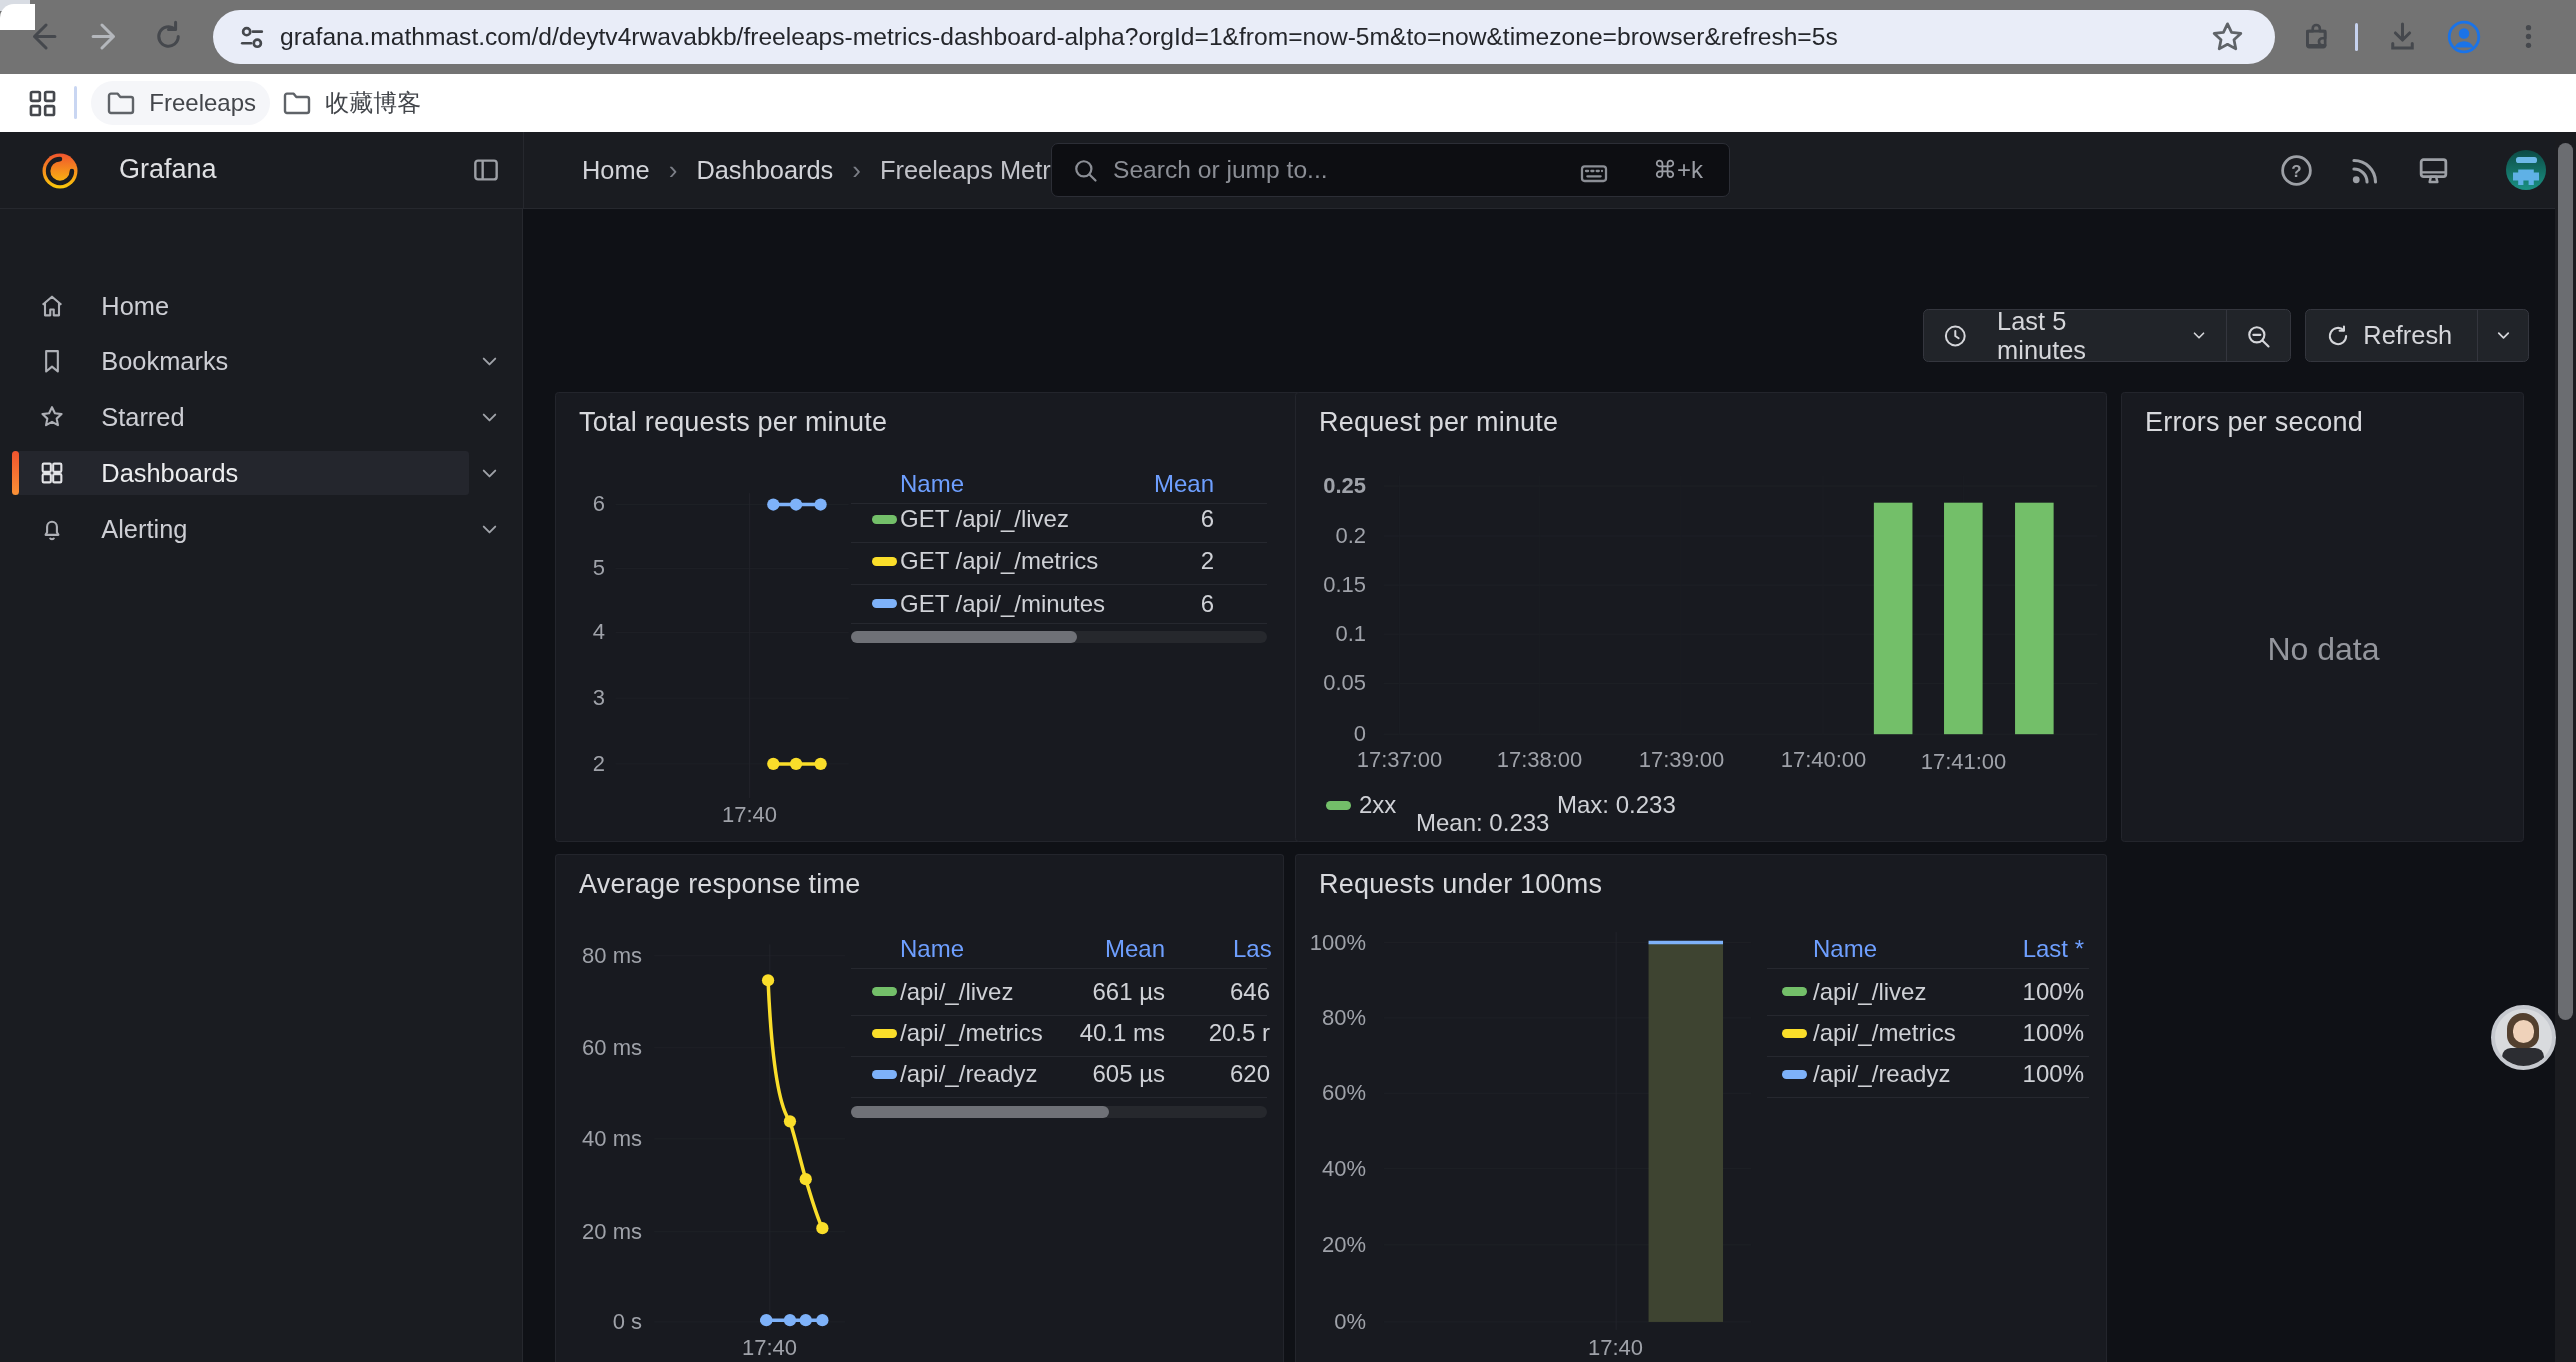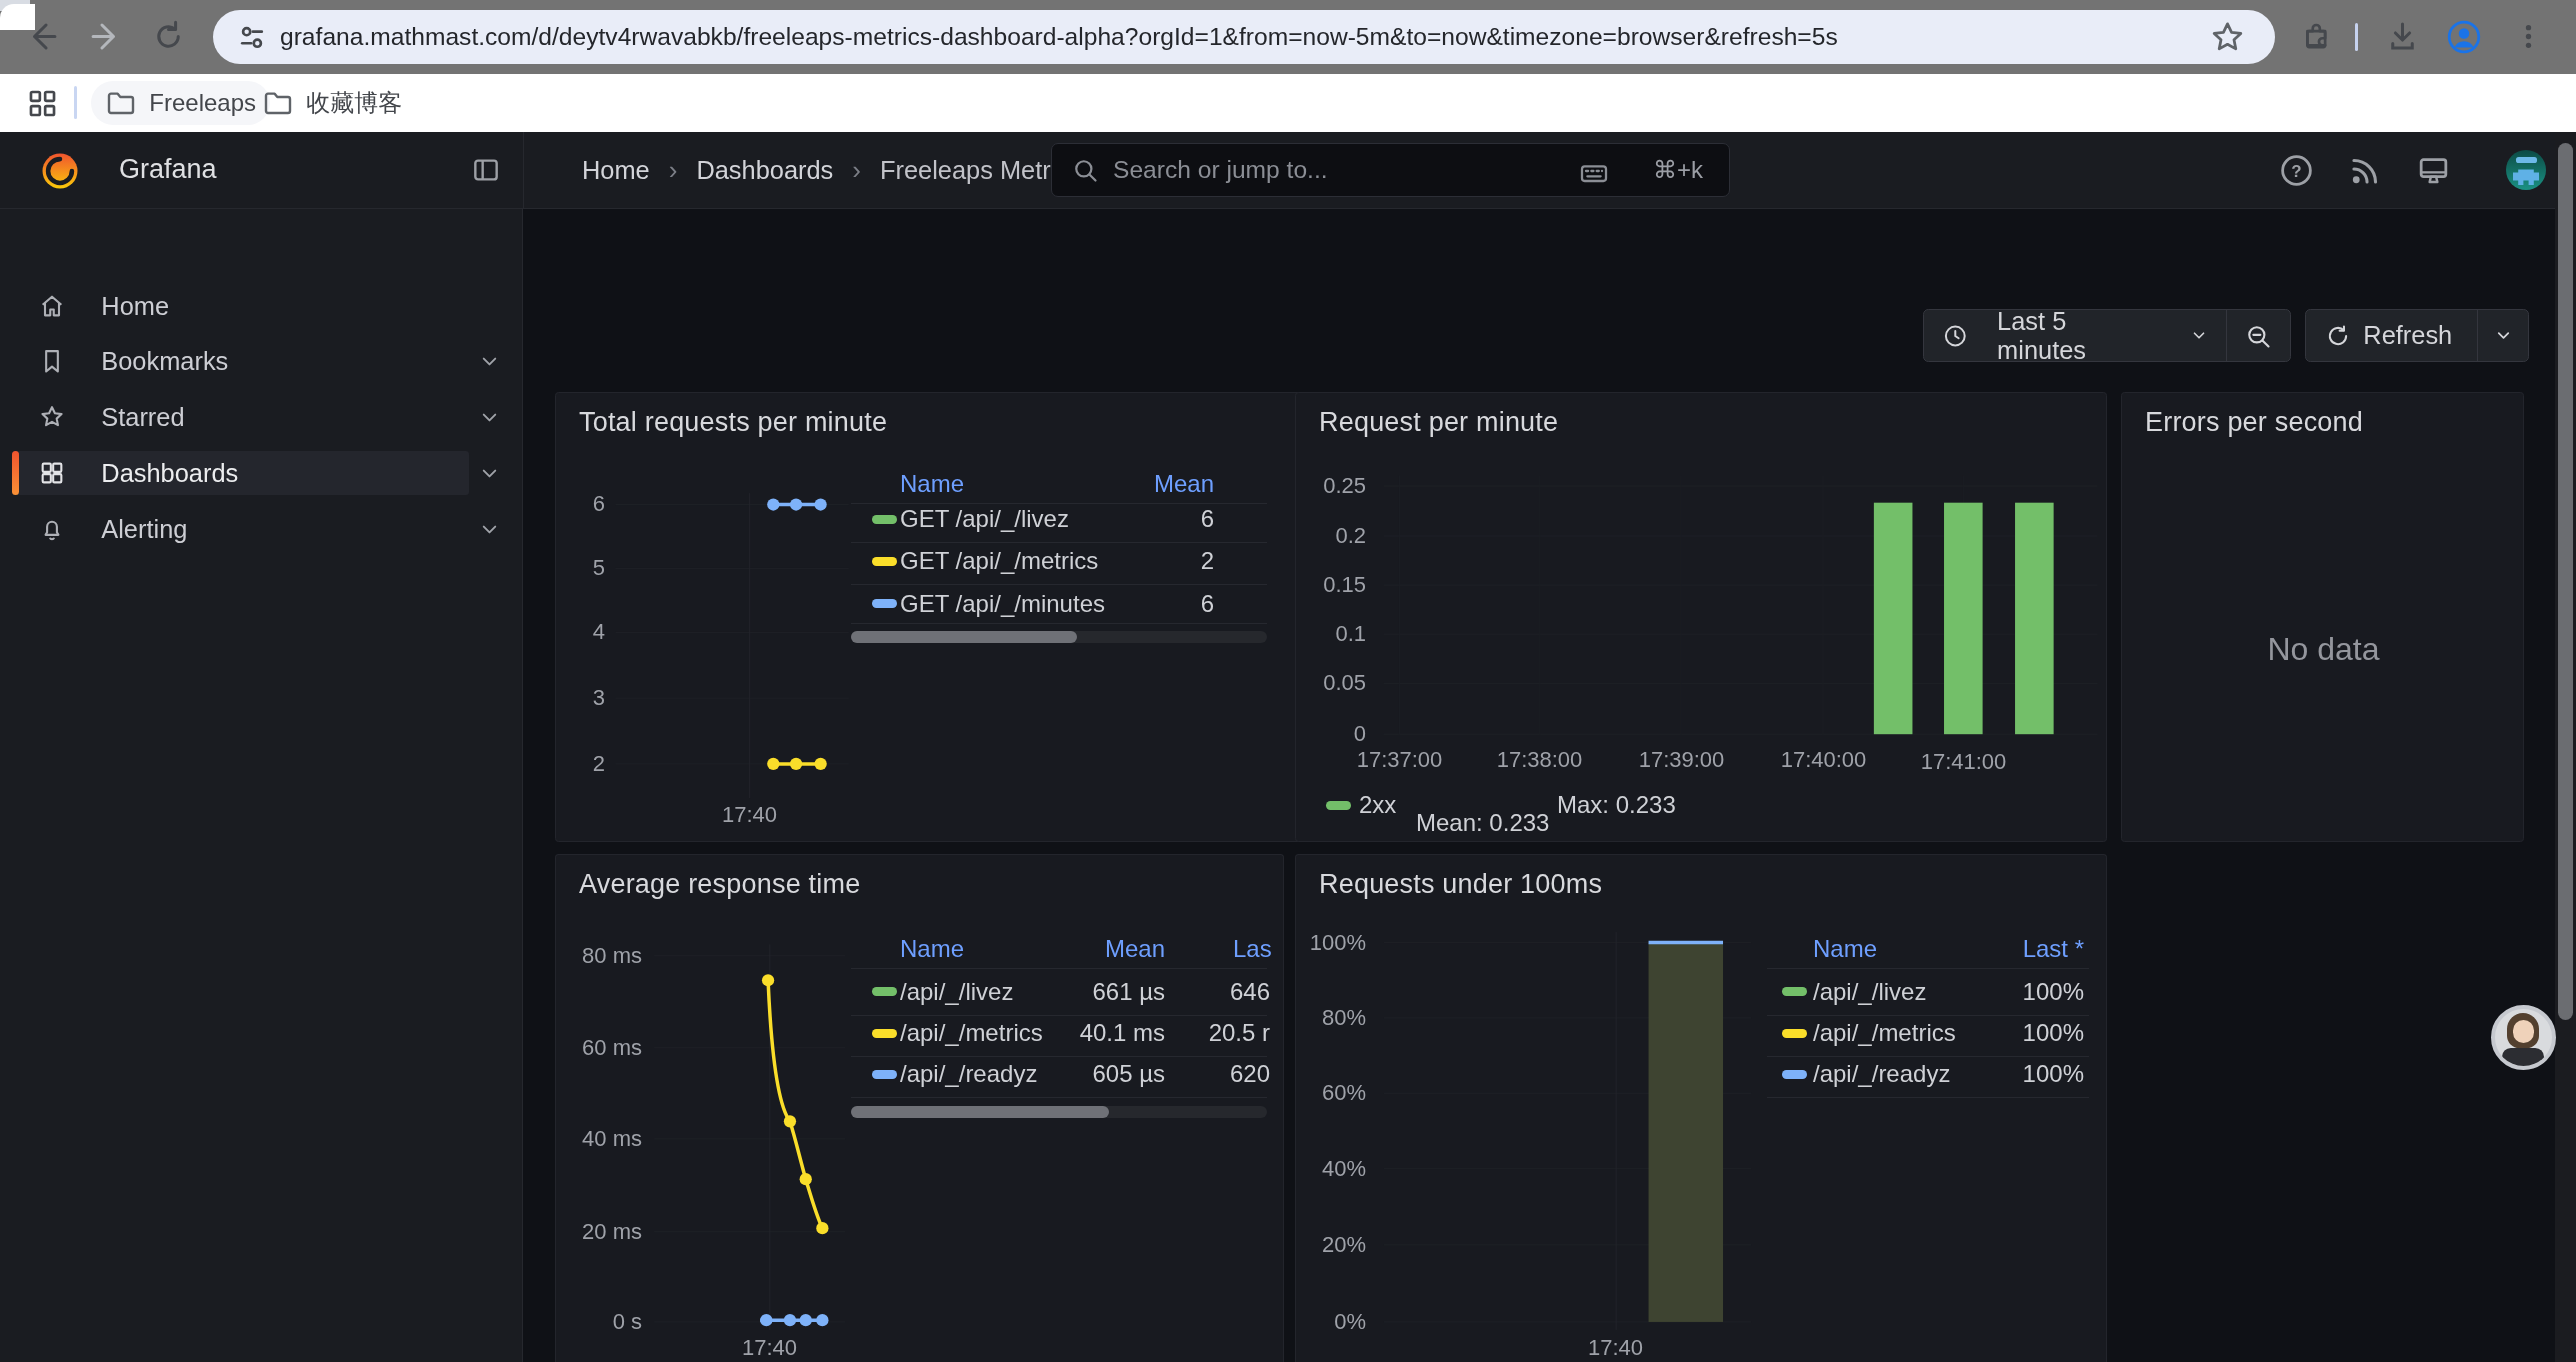--- a/index.html
+++ b/index.html
@@ -157,21 +157,21 @@
             </g>
           </svg>
       </div>
       <div style="position:absolute;left:74px;top:12.3px;width:2.6px;height:33px;background:#c9d6f2;border-radius:1.8px;"></div>
       <div class="bm-item" style="left:91px;background:#f5f6f9;">
         <svg width="32" height="32" viewBox="0 0 24 24">
             <path d="M3 6.5A1.5 1.5 0 0 1 4.5 5h5l2 2.5h8A1.5 1.5 0 0 1 21 9v9a1.5 1.5 0 0 1-1.5 1.5h-15A1.5 1.5 0 0 1 3 18z" stroke="#5f6368" stroke-width="1.8" fill="none" stroke-linejoin="round"></path>
           </svg>
         <span class="bm-label">Freeleaps</span>
       </div>
-      <div class="bm-item" style="left:248px;text-align:center;">
+      <div class="bm-item" style="left:267px;text-align:center;">
         <svg width="32" height="32" viewBox="0 0 24 24">
             <path d="M3 6.5A1.5 1.5 0 0 1 4.5 5h5l2 2.5h8A1.5 1.5 0 0 1 21 9v9a1.5 1.5 0 0 1-1.5 1.5h-15A1.5 1.5 0 0 1 3 18z" stroke="#5f6368" stroke-width="1.8" fill="none" stroke-linejoin="round"></path>
           </svg>
         <span class="bm-label">收藏博客</span>
       </div>
     </div>
   </div>
 
   <div id="grafana">
 
@@ -395,21 +395,21 @@
           <span class="legend-val lgrow-text" style="left:231px;top:196px;width:132px;">6</span>
           <div class="legend-sep" style="left:0;top:230px;width:416px;"></div>
           <div class="hscroll-track" style="left:0;top:238px;width:416px;">
             <div class="hscroll-thumb" style="left:0;width:226px;"></div>
           </div>
         </div>
       </div>
 
       <div class="panel" style="left:771px;top:96px;width:812px;height:450px;">
         <span class="panel-title">Request per minute</span>
-        <div class="ytick" style="left:0;top:79px;width:70px;">0.25</div>
+        <div class="ytick" style="left:0;top:79px;width:70px;font-weight:bold;">0.25</div>
         <div class="ytick" style="left:0;top:129px;width:70px;">0.2</div>
         <div class="ytick" style="left:0;top:178px;width:70px;">0.15</div>
         <div class="ytick" style="left:0;top:227px;width:70px;">0.1</div>
         <div class="ytick" style="left:0;top:276px;width:70px;">0.05</div>
         <div class="ytick" style="left:0;top:327px;width:70px;">0</div>
         <div class="xtick" style="left:42px;top:354px;width:123px;">17:37:00</div>
         <div class="xtick" style="left:182px;top:354px;width:123px;">17:38:00</div>
         <div class="xtick" style="left:324px;top:354px;width:123px;">17:39:00</div>
         <div class="xtick" style="left:466px;top:354px;width:123px;">17:40:00</div>
         <div class="xtick" style="left:606px;top:356px;width:123px;">17:41:00</div>

